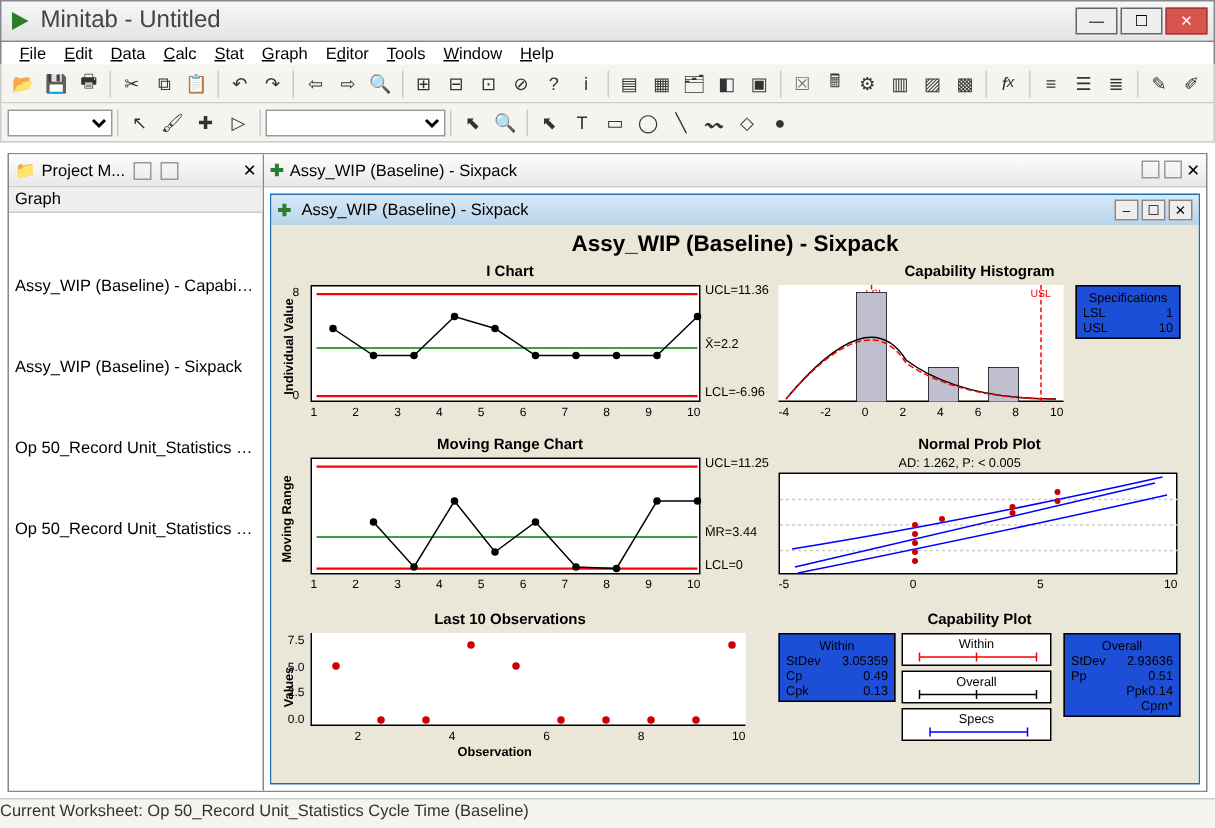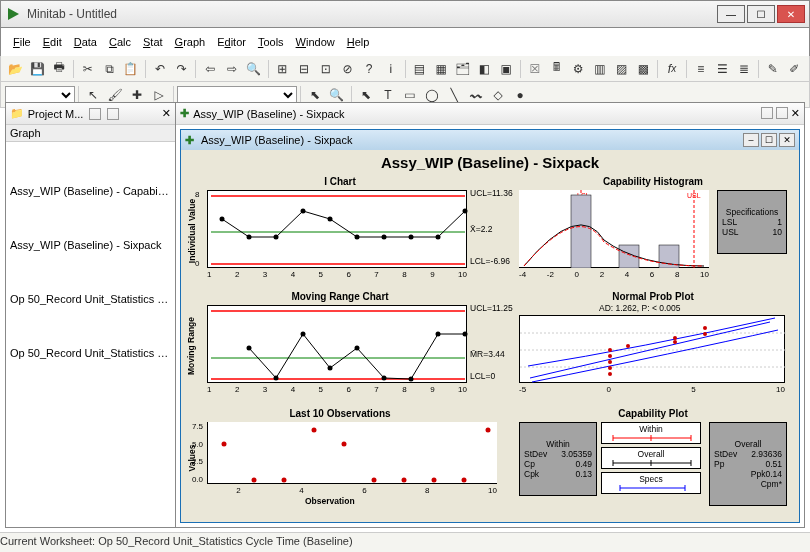--- a/index.html
+++ b/index.html
@@ -1,27 +1,27 @@
 <!DOCTYPE html>
 <html><head>
 <meta charset="utf-8">
 <style>
 * { box-sizing: border-box; margin: 0; padding: 0; }
 body { font-family: "Segoe UI", Tahoma, sans-serif; font-size: 11px; background: #fff; width: 810px; height: 552px; overflow: hidden; position: relative; }
 
 
 .titlebar { height: 28px; background: linear-gradient(#f7f7f7, #e4e4e4); border: 1px solid #888; display: flex; align-items: center; padding: 0 4px; }
 .titlebar .appicon { width: 16px; height: 16px; margin-right: 6px; display:inline-block; }
-.titlebar .title { color: #444; font-size: 12px; text-align: center; }
+.titlebar .title { color: #444; font-size: 16px; text-align: center; }
 .winbtns { margin-left: auto; display: flex; gap: 2px; }
 .winbtn { width: 28px; height: 18px; border: 1px solid #666; display:flex; align-items:center; justify-content:center; background:#eee; font-size:10px; }
 .winbtn.close { background:#d9534f; color:#fff; border-color:#a33; }
 
 
-.menubar { height: 28px; background:#fff; border-left:1px solid #888; border-right:1px solid #888; display:flex; align-items:center; padding:0 8px; gap:4px; }
+.menubar { height: 15px; background:#fff; border-left:1px solid #888; border-right:1px solid #888; display:flex; align-items:center; padding:0 8px; gap:4px; }
 .menubar span { padding:0 4px; }
 .menubar span u { text-decoration: underline; }
 
 
 .toolbar { height: 26px; background:#f4f4f0; border:1px solid #ccc; border-top:none; display:flex; align-items:center; padding:0 4px; gap:0; }
 .tbtn { width:22px; height:20px; display:flex; align-items:center; justify-content:center; border:1px solid transparent; font-size:12px; color:#333; }
 .tsep { width:1px; height:18px; background:#ccc; margin:0 3px; }
 .edittool { width:70px; height:18px; border:1px solid #999; background:#fff; font-size:11px; }
 
 
@@ -45,21 +45,21 @@
 
 .maintitle { text-align:center; font-weight:bold; font-size:15px; padding:4px 0 2px; }
 .panels { position:absolute; top:26px; left:4px; right:4px; bottom:4px; }
 .panel { position:absolute; }
 .panel .ptitle { text-align:center; font-weight:bold; font-size:10px; margin-bottom:1px; }
 .plotbox { background:#fff; border:1px solid #000; position:relative; }
 .axlabel { font-size:8.5px; position:absolute; }
 .ylabel { transform:rotate(-90deg); transform-origin:center; font-size:8.5px; font-weight:bold; position:absolute; }
 .limitlabel { font-size:8.5px; position:absolute; white-space:nowrap; }
 
-.specbox { position:absolute; background:#a3a3a3; border:1px solid #000; padding:16px 4px; font-size:8.5px; }
+.specbox { position:absolute; background:#1d4ed8; border:1px solid #000; padding:2px 4px; font-size:8.5px; }
 .specbox .hdr { text-align:center; }
 
 
 .statusbar { position:absolute; bottom:0; left:0; right:0; height:20px; border-top:1px solid #ccc; background:#f4f4f0; padding:2px 0; font-size:11px; color:#333; }
 
 svg { display:block; }
 .tick { font-size:8px; }
 </style>
 </head>
 <body>

